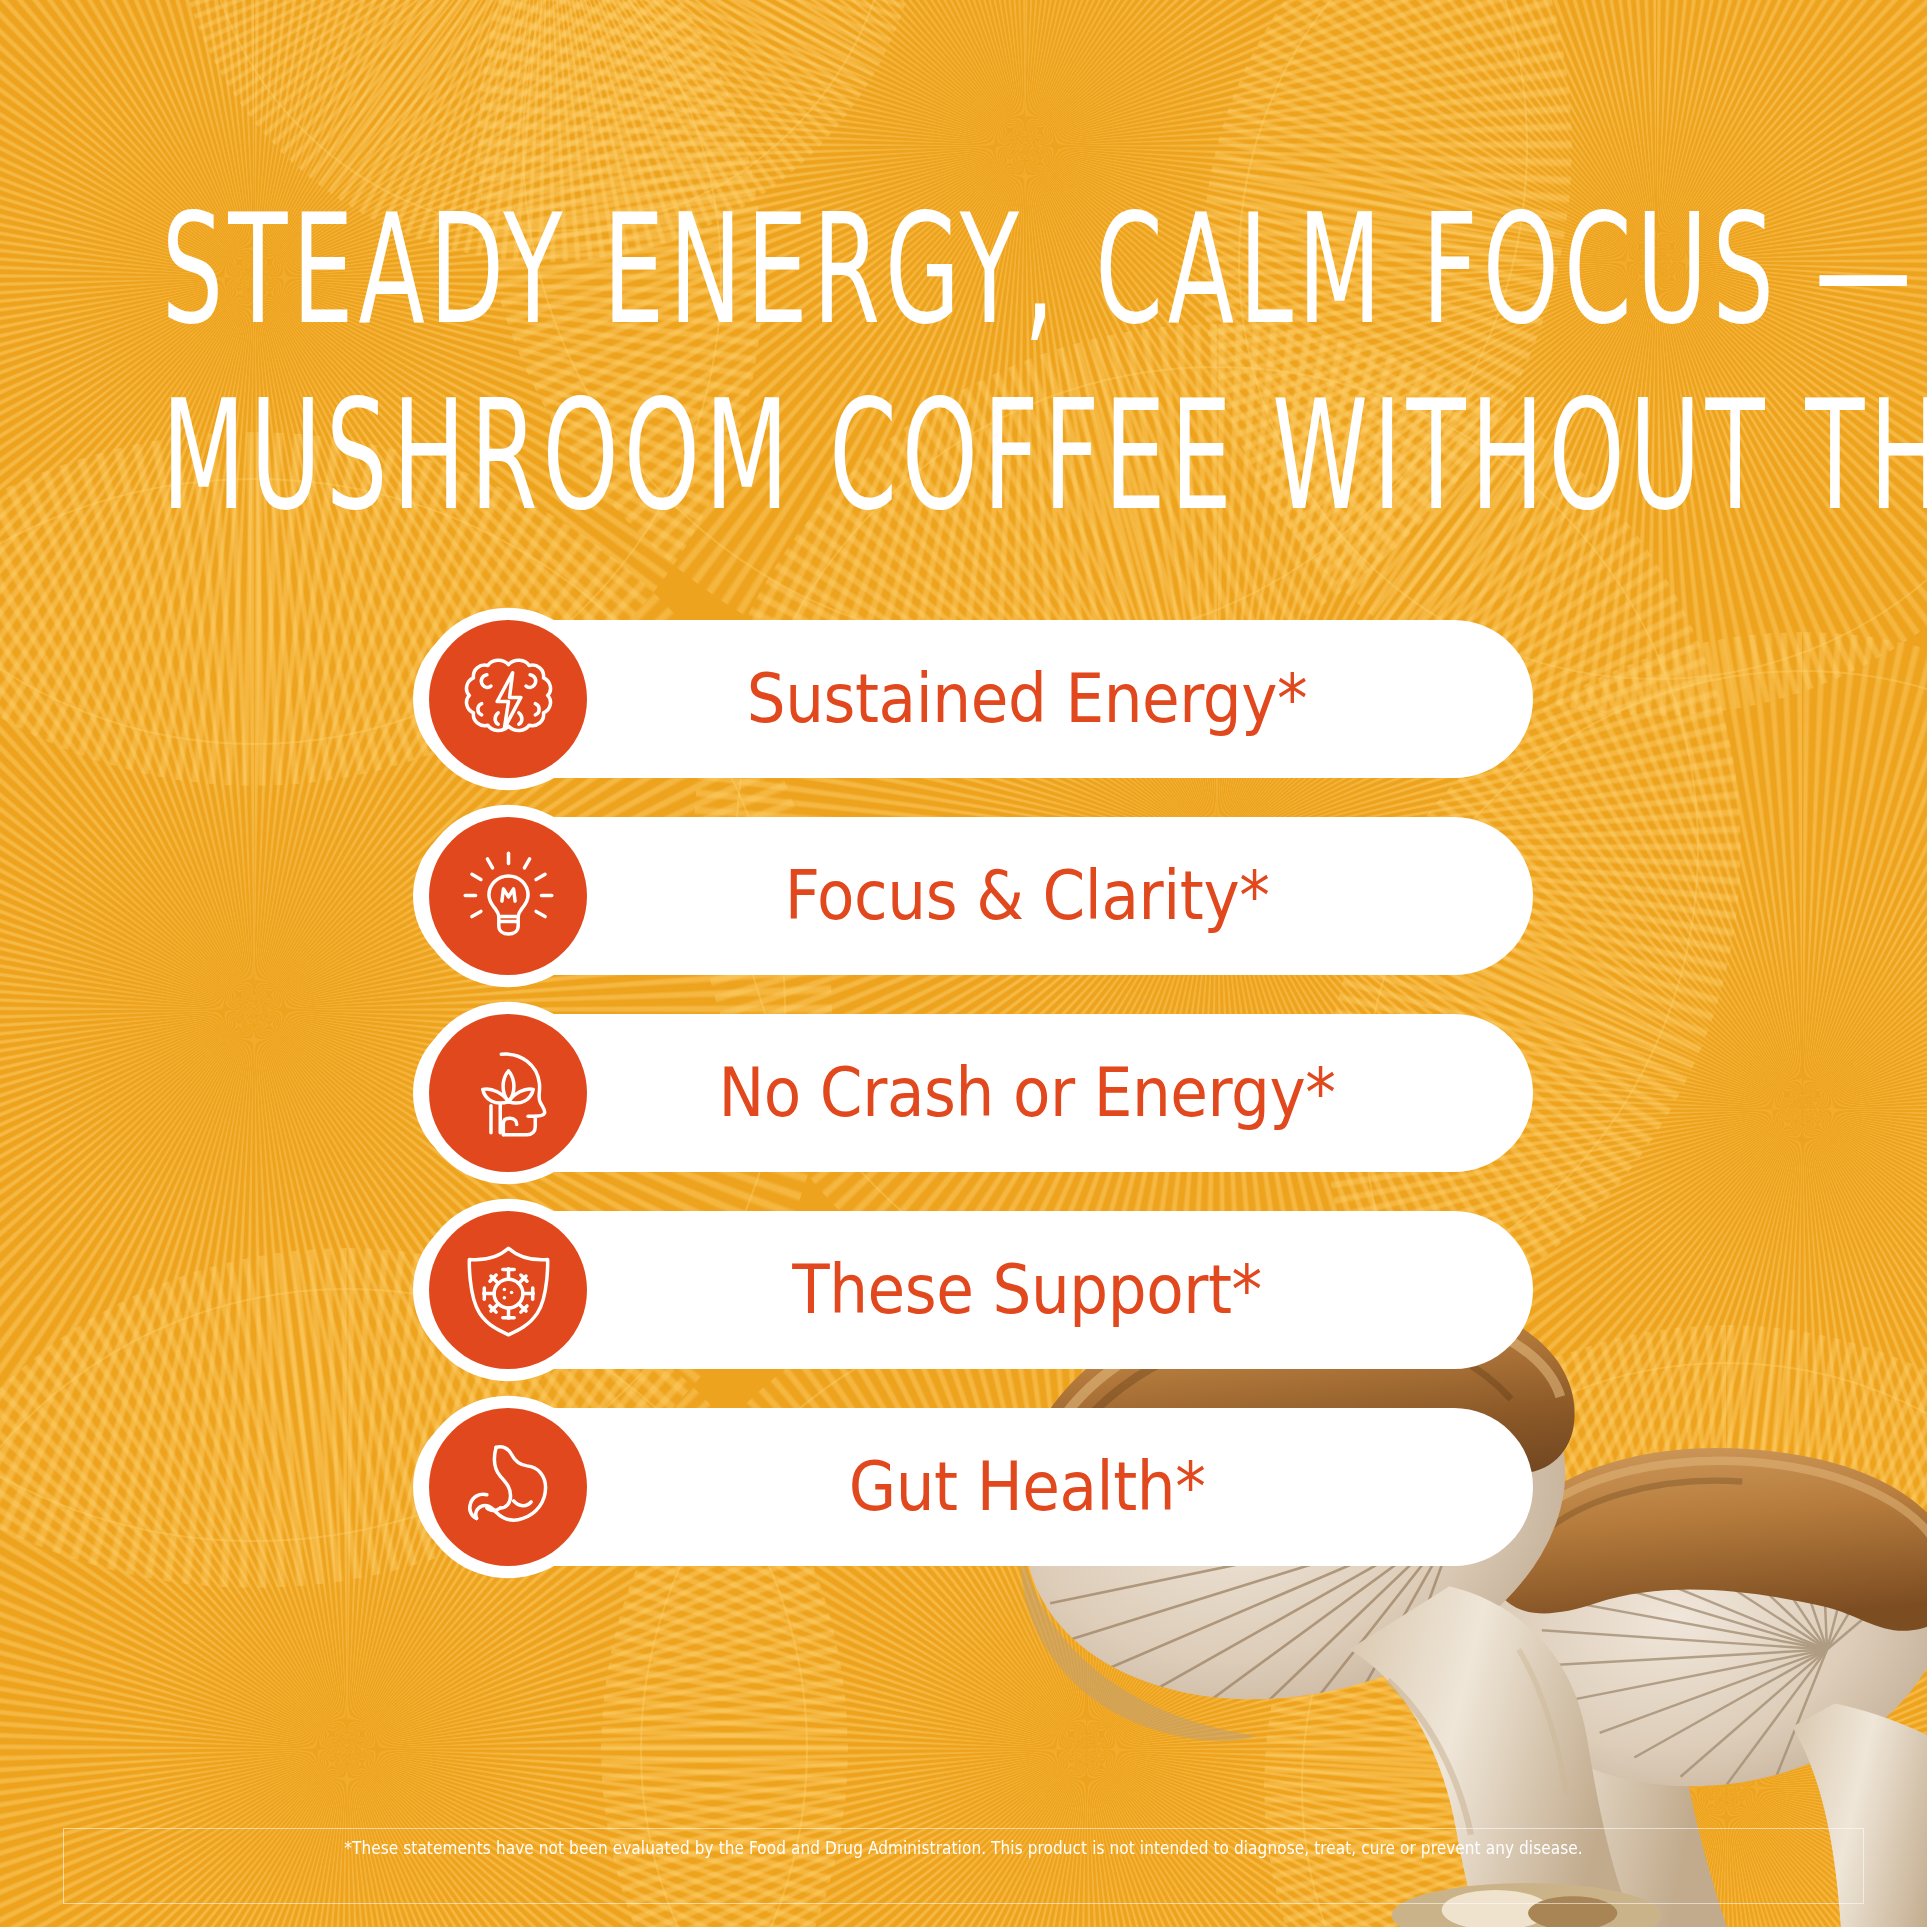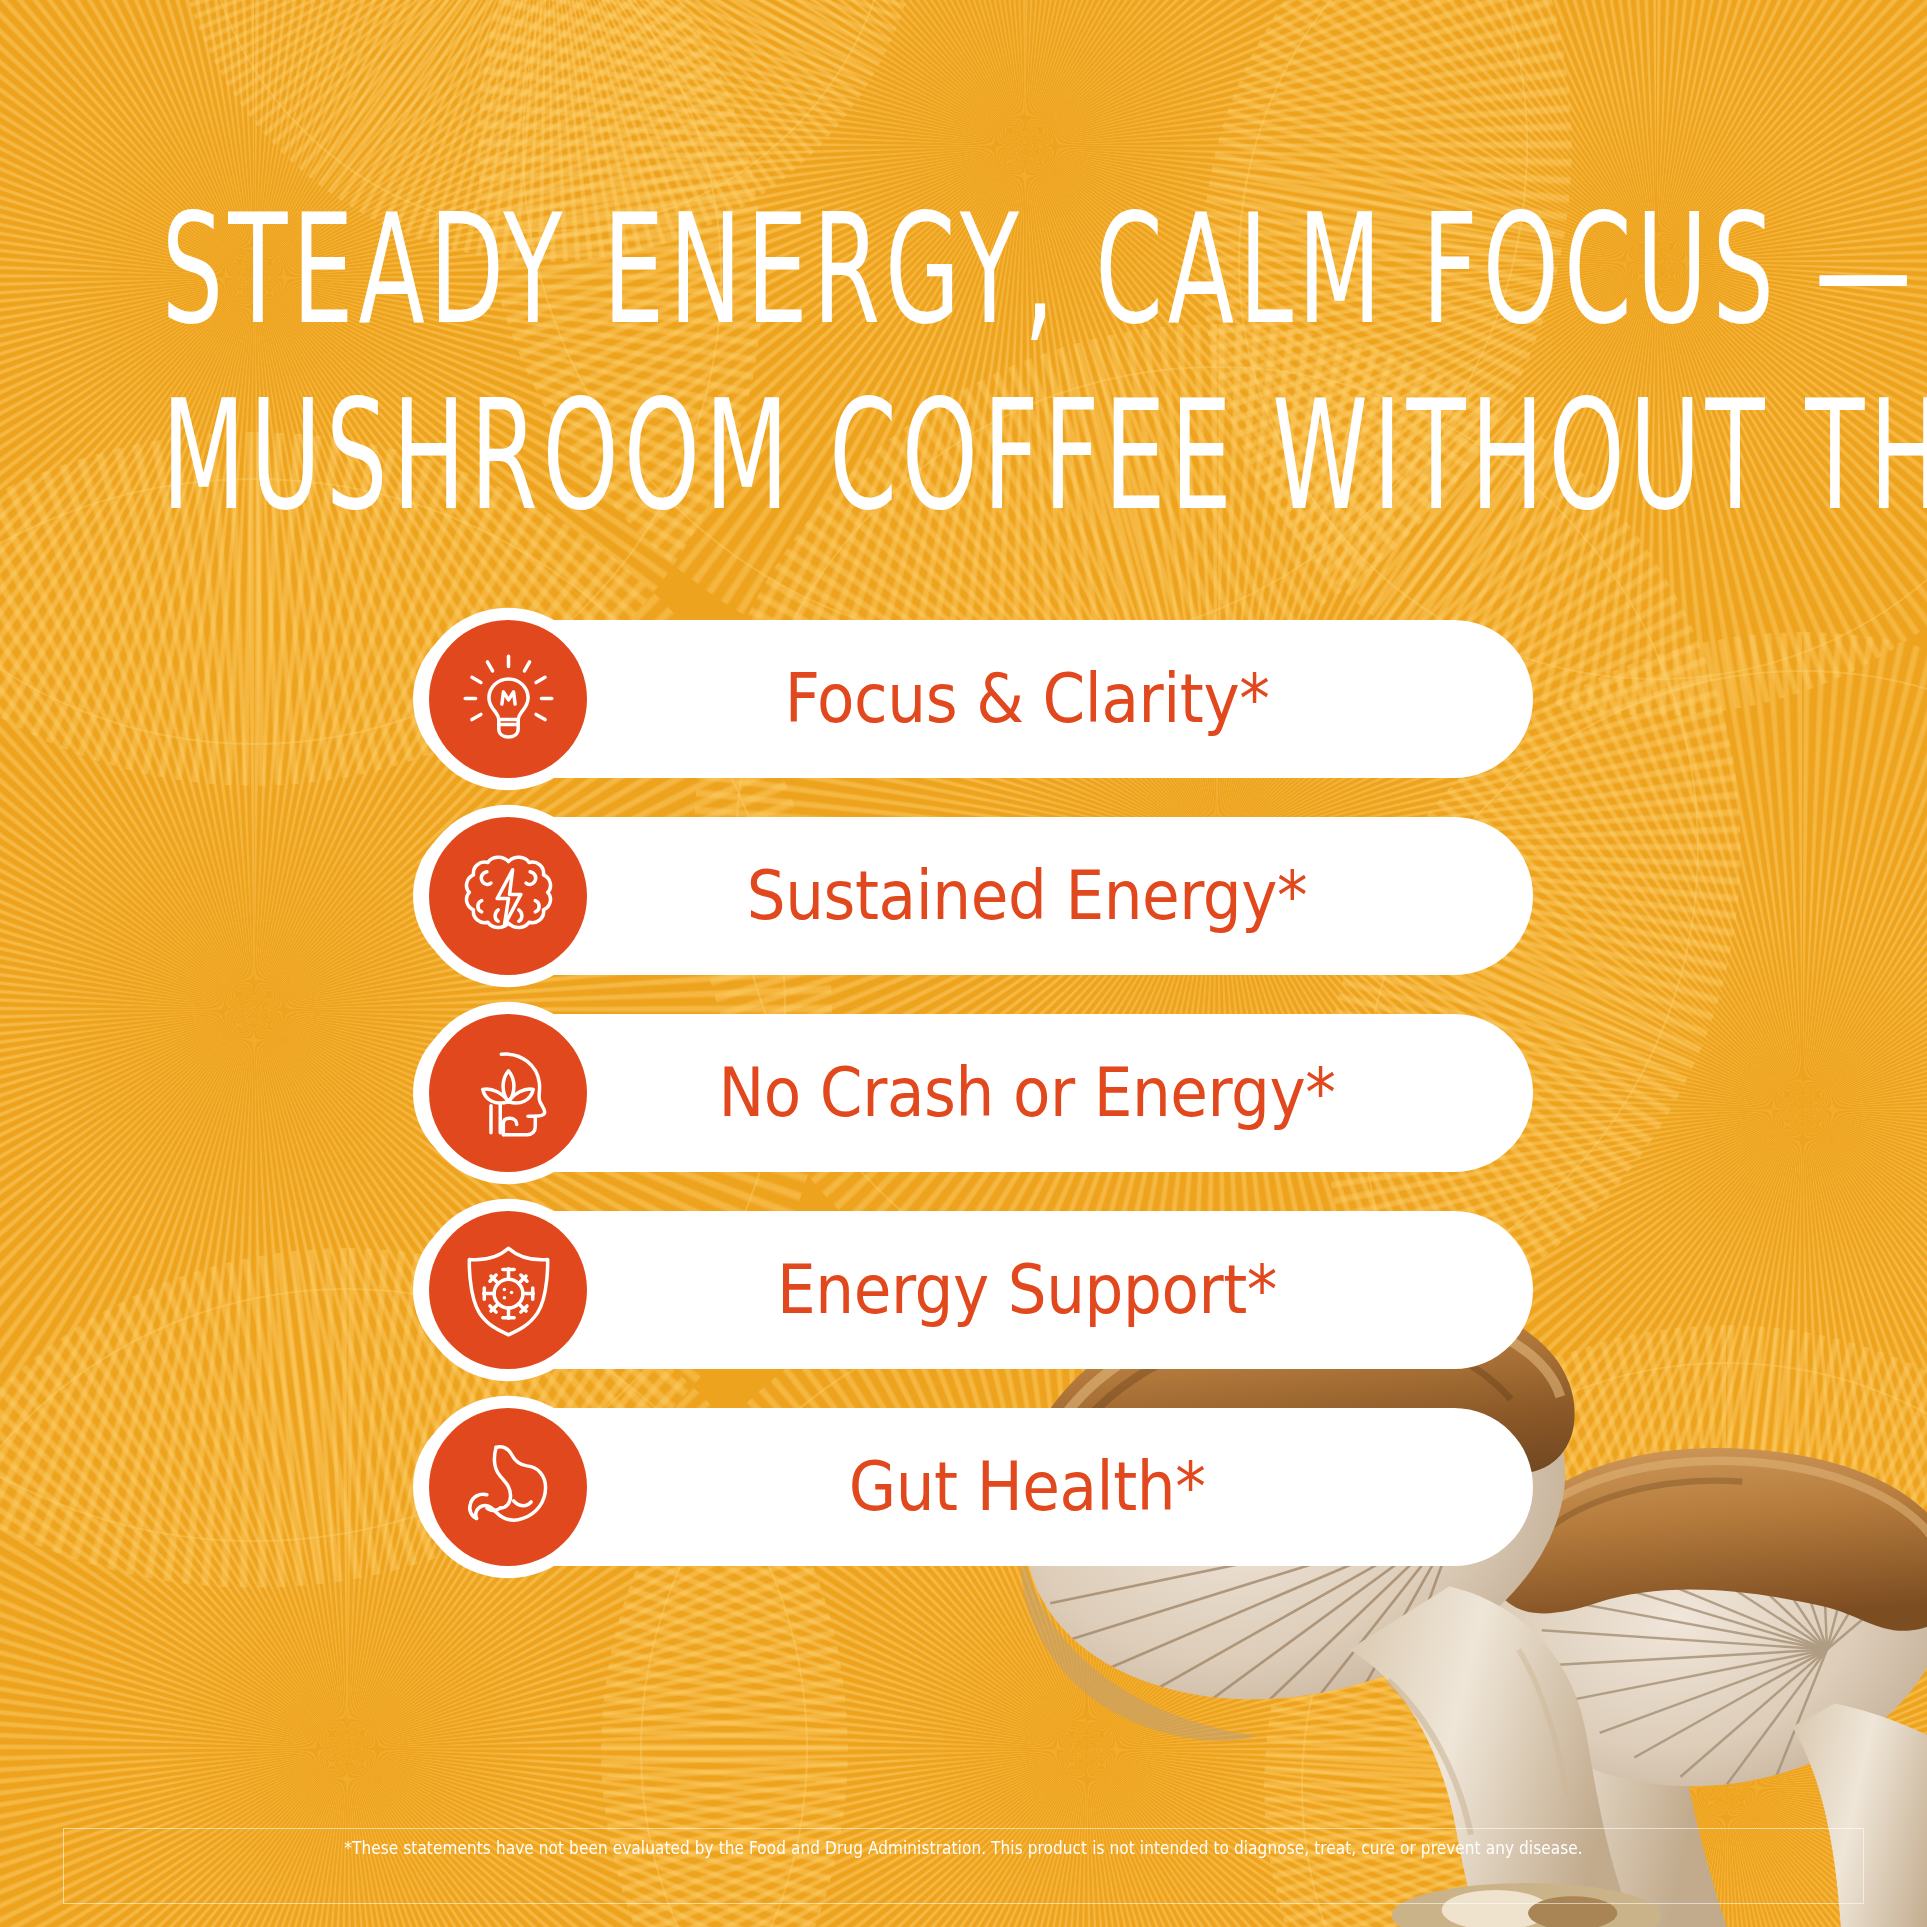--- a/index.html
+++ b/index.html
@@ -298,53 +298,53 @@
     <ellipse cx="700" cy="905" rx="175" ry="42" fill="#cbb389"></ellipse>
     <ellipse cx="660" cy="898" rx="70" ry="26" fill="#efe3cd"></ellipse>
     <ellipse cx="760" cy="902" rx="58" ry="22" fill="#a98454"></ellipse>
   </svg>
 
   <div class="pill-stack">
 
     <div class="pill">
       <div class="pill-icon">
         <svg viewBox="0 0 100 100" fill="none" stroke="#ffffff" stroke-width="3.4" stroke-linecap="round" stroke-linejoin="round">
+          <path d="M50 16 C44 10 34 11 30 17 C22 15 15 21 16 29 C9 32 7 41 12 46 C7 51 9 60 16 63 C15 71 22 77 30 75 C34 81 44 82 50 76"></path>
+          <path d="M50 16 C56 10 66 11 70 17 C78 15 85 21 84 29 C91 32 93 41 88 46 C93 51 91 60 84 63 C85 71 78 77 70 75 C66 81 56 82 50 76"></path>
+          <path d="M29 26 C24 27 22 32 25 36 C27 39 31 39 33 37"></path>
+          <path d="M71 26 C76 27 78 32 75 36 C73 39 69 39 67 37"></path>
+          <path d="M24 54 C19 56 19 63 24 65"></path>
+          <path d="M76 54 C81 56 81 63 76 65"></path>
+          <path d="M40 63 C36 66 36 72 40 74"></path>
+          <path d="M60 63 C64 66 64 72 60 74"></path>
+          <path d="M54 24 L39 52 L50 52 L46 78 L62 48 L51 48 Z"></path>
+        </svg>
+      </div>
+      <div class="pill-label">Sustained Energy*</div>
+    </div>
+
+    <div class="pill">
+      <div class="pill-icon">
+        <svg viewBox="0 0 100 100" fill="none" stroke="#ffffff" stroke-width="3.4" stroke-linecap="round" stroke-linejoin="round">
           <path d="M50 30 C60.5 30 69 38.2 69 48.3 C69 55 65.5 58.6 62.8 62 C60.6 64.8 59.6 66.8 59.4 69.5 L40.6 69.5 C40.4 66.8 39.4 64.8 37.2 62 C34.5 58.6 31 55 31 48.3 C31 38.2 39.5 30 50 30 Z"></path>
           <path d="M40.6 69.5 L40.6 78.5 C40.6 83.6 44.8 86.5 50 86.5 C55.2 86.5 59.4 83.6 59.4 78.5 L59.4 69.5"></path>
           <path d="M40.8 74.3 L59.2 74.3"></path>
           <path d="M43.6 54.5 L45.1 42.6 L50 50.4 L54.9 42.6 L56.4 54.5"></path>
           <path d="M50 8 L50 18"></path>
           <path d="M29.5 13.5 L34.5 22.2"></path>
           <path d="M70.5 13.5 L65.5 22.2"></path>
           <path d="M14.5 28.5 L23.2 33.5"></path>
           <path d="M85.5 28.5 L76.8 33.5"></path>
           <path d="M8 49 L18 49"></path>
           <path d="M92 49 L82 49"></path>
           <path d="M14.5 69.5 L23.2 64.5"></path>
           <path d="M85.5 69.5 L76.8 64.5"></path>
         </svg>
       </div>
       <div class="pill-label">Focus &amp; Clarity*</div>
-    </div>
-
-    <div class="pill">
-      <div class="pill-icon">
-        <svg viewBox="0 0 100 100" fill="none" stroke="#ffffff" stroke-width="3.4" stroke-linecap="round" stroke-linejoin="round">
-          <path d="M50 16 C44 10 34 11 30 17 C22 15 15 21 16 29 C9 32 7 41 12 46 C7 51 9 60 16 63 C15 71 22 77 30 75 C34 81 44 82 50 76"></path>
-          <path d="M50 16 C56 10 66 11 70 17 C78 15 85 21 84 29 C91 32 93 41 88 46 C93 51 91 60 84 63 C85 71 78 77 70 75 C66 81 56 82 50 76"></path>
-          <path d="M29 26 C24 27 22 32 25 36 C27 39 31 39 33 37"></path>
-          <path d="M71 26 C76 27 78 32 75 36 C73 39 69 39 67 37"></path>
-          <path d="M24 54 C19 56 19 63 24 65"></path>
-          <path d="M76 54 C81 56 81 63 76 65"></path>
-          <path d="M40 63 C36 66 36 72 40 74"></path>
-          <path d="M60 63 C64 66 64 72 60 74"></path>
-          <path d="M54 24 L39 52 L50 52 L46 78 L62 48 L51 48 Z"></path>
-        </svg>
-      </div>
-      <div class="pill-label">Sustained Energy*</div>
     </div>
 
     <div class="pill">
       <div class="pill-icon">
         <svg viewBox="0 0 100 100" fill="none" stroke="#ffffff" stroke-width="3.4" stroke-linecap="round" stroke-linejoin="round">
           <path d="M43 12 C62 10 78 22 80 40 C81 49 78 54 81 59 C83 63 86 66 85 69 C84 72 79 72 76 72 L76 82 C76 87 73 90 68 90 L45 90"></path>
           <path d="M76 72 L69 72"></path>
           <path d="M45 90 L45 79 C45 76 47 74 51 74 C56 74 58 77 58 80"></path>
           <path d="M50 28 C57 36 57 50 50 58 C43 50 43 36 50 28 Z"></path>
           <path d="M50 58 C45 50 34 44 25 46 C27 56 37 62 50 58 Z"></path>
@@ -375,21 +375,21 @@
             <path d="M68 41 L62 35"></path>
           <path d="M40.1 62.9 L33 70"></path>
             <path d="M32 65 L38 71"></path>
           <path d="M59.9 62.9 L67 70"></path>
             <path d="M68 65 L62 71"></path>
           <circle cx="46" cy="49" r="1.7" fill="#ffffff" stroke="none"></circle>
           <circle cx="53" cy="52" r="1.7" fill="#ffffff" stroke="none"></circle>
           <circle cx="46" cy="57" r="1.7" fill="#ffffff" stroke="none"></circle>
         </svg>
       </div>
-      <div class="pill-label">Energy Support*</div>
+      <div class="pill-label">These Support*</div>
     </div>
 
     <div class="pill">
       <div class="pill-icon">
         <svg viewBox="0 0 100 100" fill="none" stroke="#ffffff" stroke-width="3.4" stroke-linecap="round" stroke-linejoin="round">
           <path d="M38 11 C35 22 36 32 42 39 C48 46 52 50 52 58 C52 65 48 70 42 70"></path>
           <path d="M38 11 C44 9 50 12 53 18 C56 24 60 28 68 29 C79 30 86 39 86 50 C86 64 77 76 64 80 C53 84 44 80 38 74 C33 69 29 66 24 68 C19 70 17 75 19 80"></path>
           <path d="M19 80 C14 78 11 72 13 66 C15 59 22 55 29 57"></path>
           <path d="M55 63 C60 69 68 69 72 64"></path>
           <path d="M42 70 C38 73 32 73 29 70"></path>

